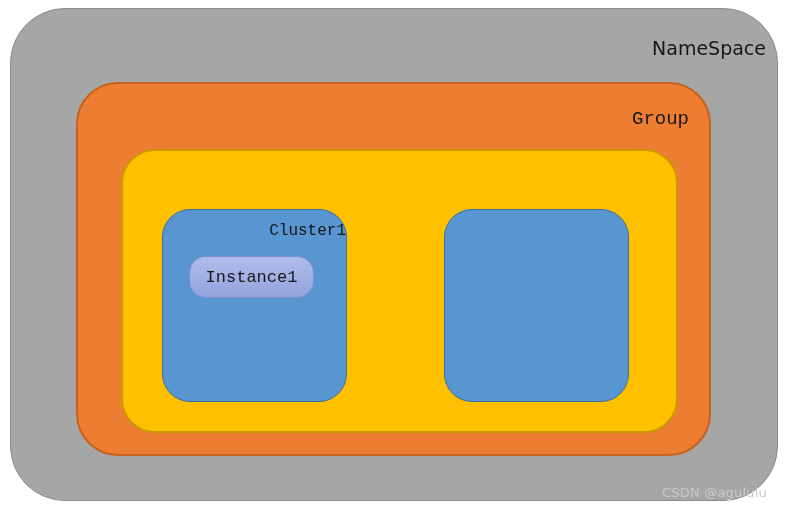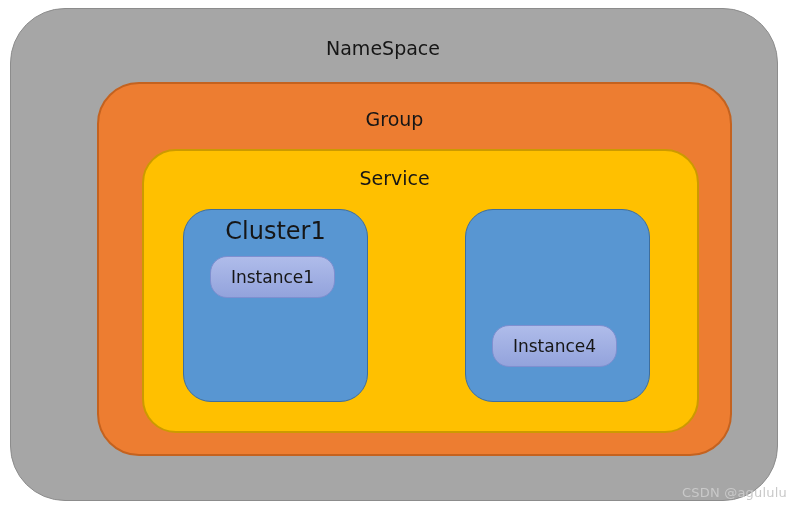--- a/index.html
+++ b/index.html
@@ -9,41 +9,42 @@
     width:788px; height:510px;
     background:#ffffff;
     font-family:"DejaVu Sans","Liberation Sans",sans-serif;
     color:#161616;
     overflow:hidden;
   }
   .box { position:absolute; }
   .label {
     position:absolute;
     left:0; width:100%;
-    text-align:center;
+    text-align:right;
     color:#161616;
     white-space:nowrap;
     pointer-events:none;
   }
 
   
   .namespace {
     left:10px; top:8px; width:768px; height:493px;
     background:var(--namespace_fill);
     border:1px solid var(--namespace_border);
     border-radius:55px;
   }
   .namespace > .label { top:26px; font-size:19px; line-height:26px; transform:translateX(-11px); }
 
   
   .group {
-    left:86px; top:73px; width:635px; height:374px;
+    left:65px; top:73px; width:635px; height:374px;
     background:var(--group_fill);
     border:2px solid var(--group_border);
     border-radius:42px;
+    font-family:Liberation Mono, monospace;
   }
   .group > .label { top:22px; font-size:19px; line-height:26px; transform:translateX(-20px); }
 
   
   .service {
     left:43px; top:65px; width:557px; height:284px;
     background:var(--service_fill);
     border:2px solid var(--service_border);
     border-radius:34px;
   }
@@ -51,66 +52,64 @@
 
   
   .cluster {
     top:58px; width:185px; height:193px;
     background:var(--cluster_fill);
     border:1.5px solid var(--cluster_border);
     border-radius:28px;
   }
   .cluster.c1 { left:39px; }
   .cluster.c2 { left:321px; }
-  .cluster > .label { top:9px; font-size:24px; line-height:25px; }
+  .cluster > .label { top:9px; font-size:16px; line-height:25px; }
 
   
   .instance {
     left:26px; width:125px; height:42px;
     background:linear-gradient(180deg, var(--instance_fill_top) 0%, var(--instance_fill_bottom) 100%);
     border:1.5px solid var(--instance_border);
     border-radius:17px;
     display:flex; align-items:center; justify-content:center;
     font-size:17px;
     color:#161616;
   }
   .instance.i1 { top:46px; }
   .instance.i2 { top:115px; }
 
   
   .watermark {
     position:absolute;
-    right:1px; bottom:10px;
+    right:21px; bottom:10px;
     font-size:13px;
     line-height:14px;
     color:var(--watermark_color);
     letter-spacing:0.2px;
   }
 </style>
 </head>
 <body>
 
 <div class="stage">
 
   <div class="box namespace">
     <div class="label">NameSpace</div>
 
     <div class="box group">
       <div class="label">Group</div>
 
       <div class="box service">
-        <div class="label">Service</div>
 
         <div class="box cluster c1">
           <div class="label">Cluster1</div>
           <div class="box instance i1">Instance1</div>
         </div>
 
         <div class="box cluster c2">
-          <div class="box instance i2">Instance4</div>
         </div>
 
       </div>
     </div>
   </div>
 
   <div class="watermark">CSDN @agululu</div>
 </div>
 
 </body></html>

